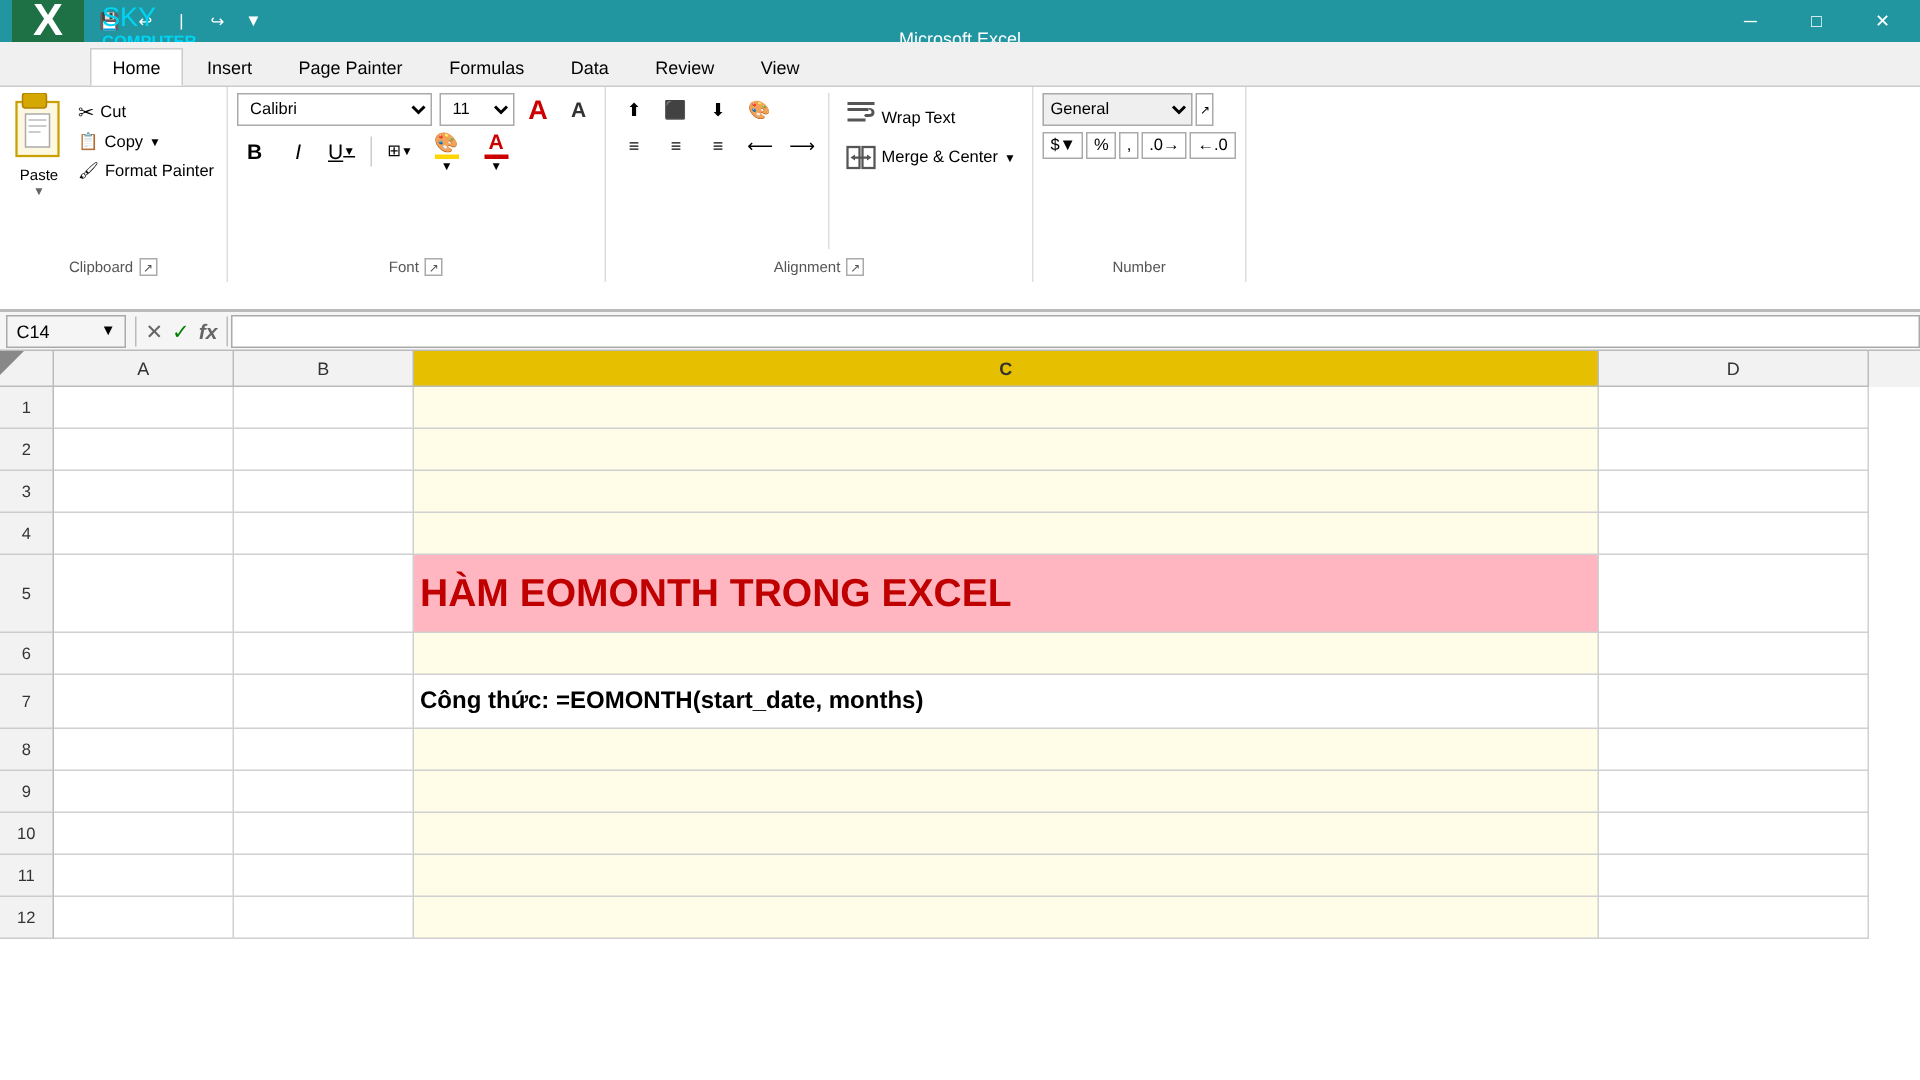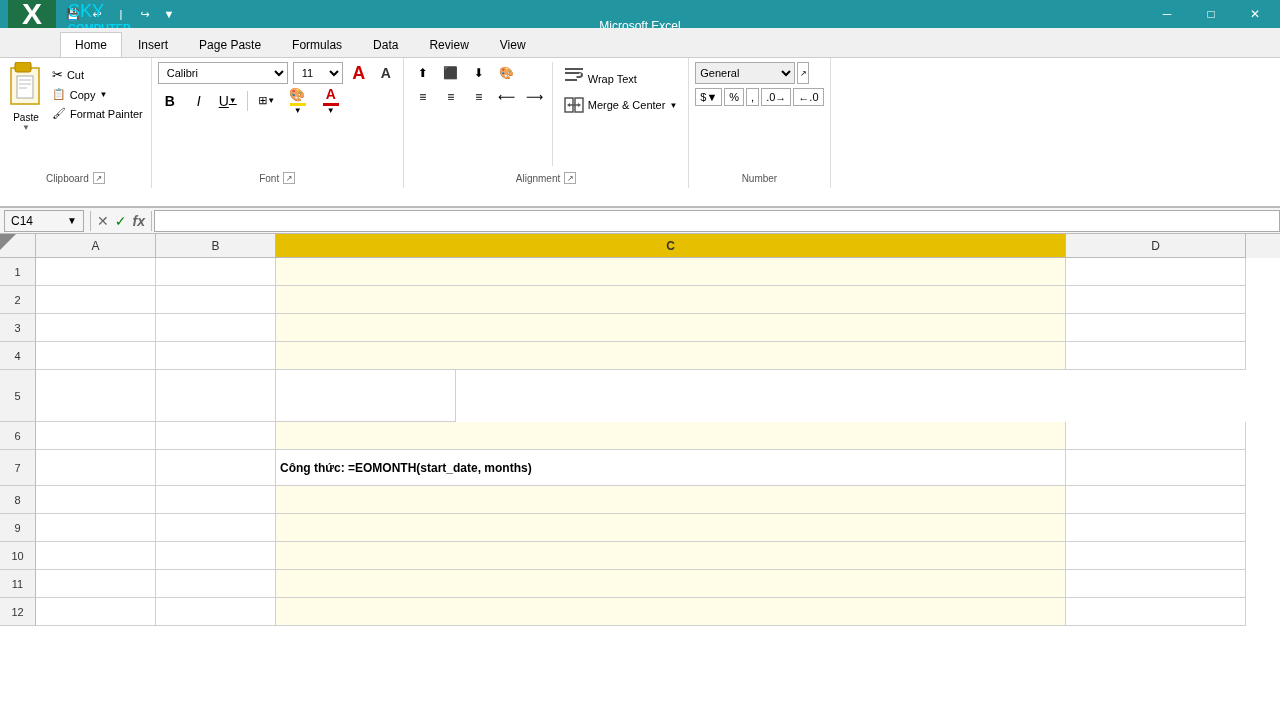--- a/index.html
+++ b/index.html
@@ -393,21 +393,21 @@
   <div class="window-controls">
     <div class="win-btn">─</div>
     <div class="win-btn">□</div>
     <div class="win-btn close">✕</div>
   </div>
 </div>
 
 <div class="tab-bar">
   <div class="tab-item active">Home</div>
   <div class="tab-item">Insert</div>
-  <div class="tab-item">Page Paste</div>
+  <div class="tab-item">Page Painter</div>
   <div class="tab-item">Formulas</div>
   <div class="tab-item">Data</div>
   <div class="tab-item">Review</div>
   <div class="tab-item">View</div>
 </div>
 
 <div class="ribbon">
   <div class="ribbon-main">
 
     <div class="group-box" style="min-width:88px;">
@@ -653,36 +653,39 @@
         <div class="cell col-a"></div>
         <div class="cell col-b"></div>
         <div class="cell col-c selected-col"></div>
         <div class="cell col-d"></div>
       </div>
 
       <div class="grid-row row-5">
         <div class="row-num" style="height:52px; align-items:center; display:flex; justify-content:center;">5</div>
         <div class="cell col-a" style="height:52px; background:white;"></div>
         <div class="cell col-b" style="height:52px; background:white;"></div>
+        <div class="cell col-c" style="height:52px; background:#ffb6c1; font-size:26px; font-weight:bold; color:#c00000;">
+          <span>HÀM EOMONTH TRONG EXCEL</span>
+        </div>
         <div class="cell col-d" style="height:52px; background:white;"></div>
       </div>
 
       <div class="grid-row">
         <div class="row-num">6</div>
         <div class="cell col-a"></div>
         <div class="cell col-b"></div>
         <div class="cell col-c selected-col"></div>
         <div class="cell col-d"></div>
       </div>
 
       <div class="grid-row">
         <div class="row-num" style="height:36px; display:flex; align-items:center; justify-content:center;">7</div>
         <div class="cell col-a" style="height:36px;"></div>
         <div class="cell col-b" style="height:36px;"></div>
-        <div class="cell col-c" style="height:36px; font-size:12px; font-weight:bold; background:white;">
+        <div class="cell col-c" style="height:36px; font-size:16px; font-weight:bold; background:white;">
           <span>Công thức: =EOMONTH(start_date, months)</span>
         </div>
         <div class="cell col-d" style="height:36px;"></div>
       </div>
 
       <div class="grid-row">
         <div class="row-num">8</div>
         <div class="cell col-a"></div>
         <div class="cell col-b"></div>
         <div class="cell col-c selected-col"></div>

